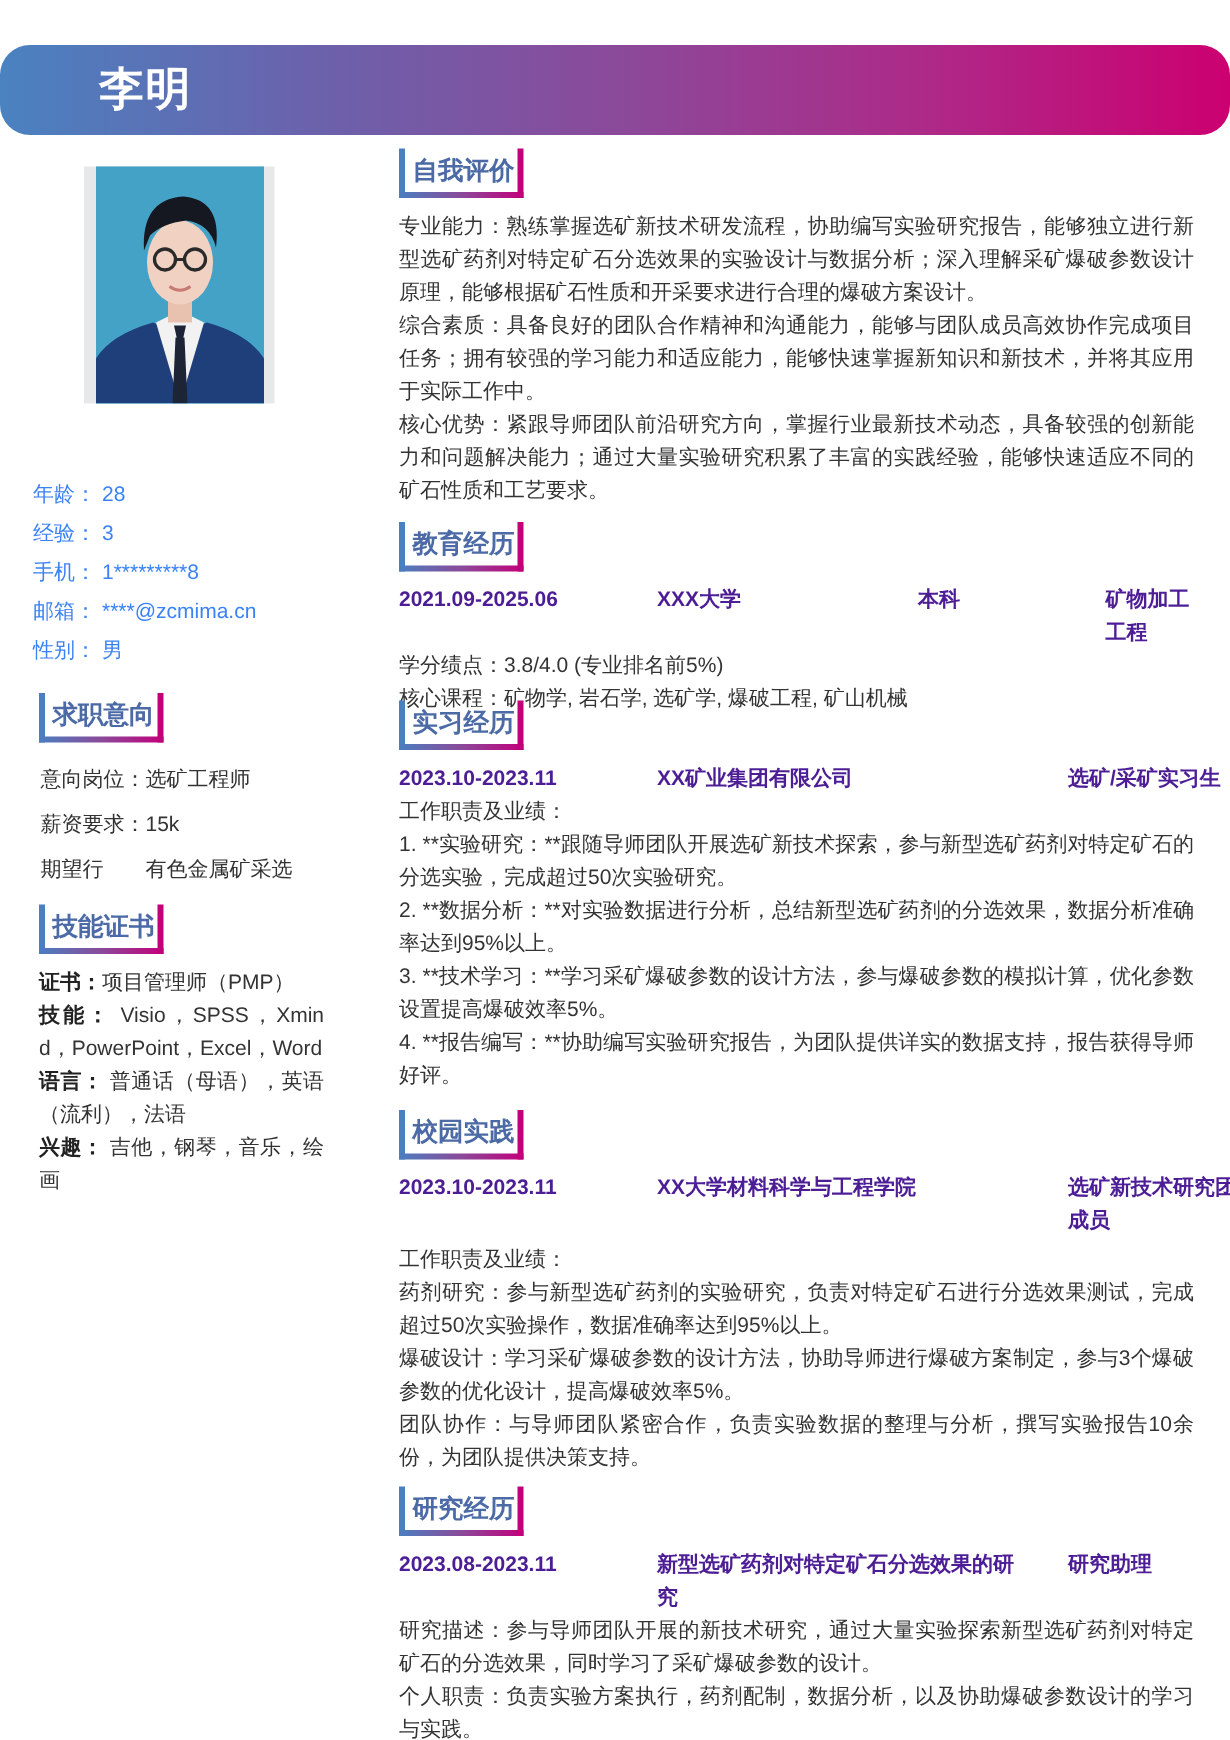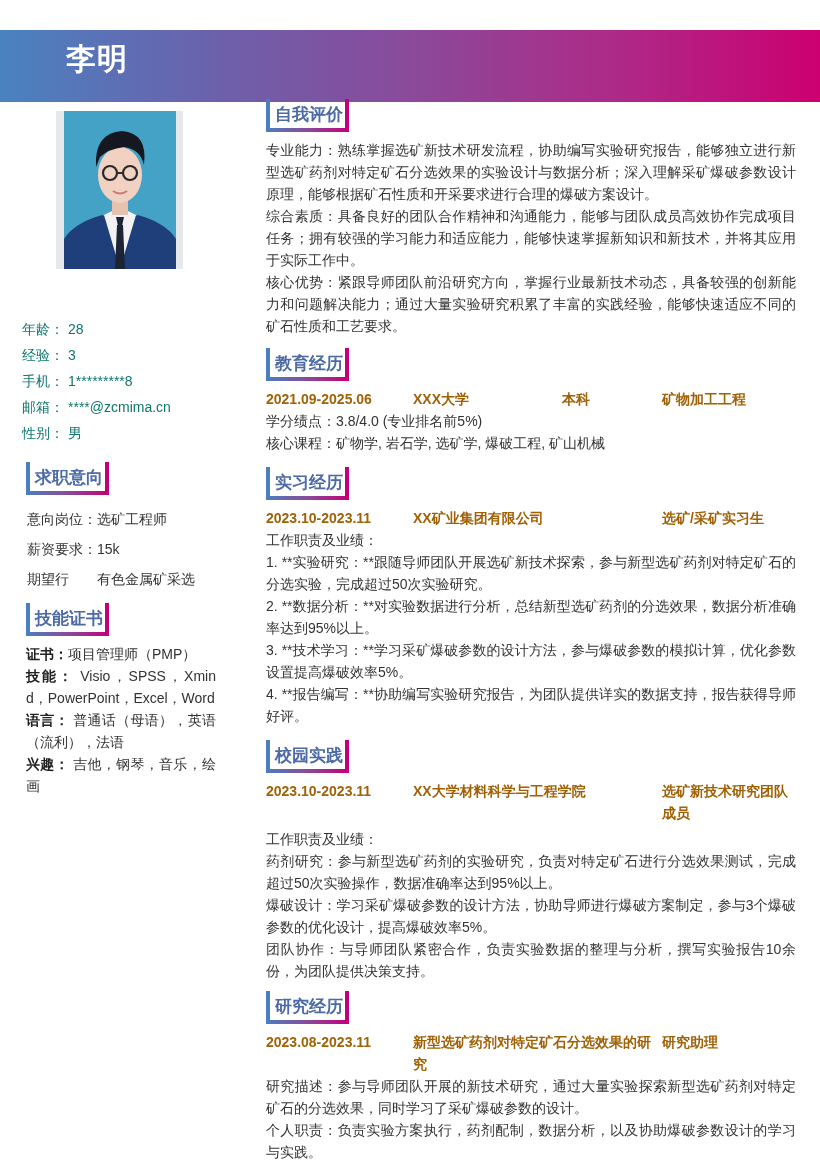--- a/index.html
+++ b/index.html
@@ -1,40 +1,41 @@
 <!DOCTYPE html>
 <html><head>
 <meta charset="utf-8">
 <style>
   * { box-sizing: border-box; margin: 0; padding: 0; }
   html, body { width: 820px; height: 1160px; overflow: hidden; background: #ffffff; }
   body { font-family: "Liberation Sans", "DejaVu Sans", sans-serif; color: #333333; font-size: 14px; position: relative; }
 
   .header-band {
-    position: absolute; left: 0; top: 30px; width: 820px; height: 72px;
+    position: absolute; left: 0; top: 30px; width: 820px; height: 60px;
     background: linear-gradient(90deg, #4a82c0 0%, #6a62ac 25%, #8a4a9a 50%, #ad2a88 75%, #cc0070 100%);
+    border-radius: 20px;
   }
   .header-name {
     position: absolute; left: 66px; top: 9px;
     font-size: 30px; font-weight: bold; color: #ffffff; letter-spacing: 1px;
     font-family: "DejaVu Sans", sans-serif;
   }
 
   
   .photo-frame {
     position: absolute; left: 56px; top: 111px; width: 127px; height: 158px;
     background: #e6e8ea;
   }
   .photo {
     position: absolute; left: 8px; top: 0; width: 112px; height: 158px; overflow: hidden;
     background: linear-gradient(180deg, #4aa7c8 0%, #3e9cc0 100%);
   }
 
   .info-list { position: absolute; left: 22px; top: 316px; width: 220px; }
-  .info-row { height: 26px; line-height: 26px; font-size: 14px; color: #0f766e; display: flex; }
+  .info-row { height: 26px; line-height: 26px; font-size: 14px; color: #3b82f6; display: flex; }
   .info-key { width: 46px; }
   .info-val { }
 
   .sec-head {
     position: absolute; display: inline-block;
     padding: 0 6px 0 9px; height: 33px; line-height: 30px;
     font-size: 17px; font-weight: bold; color: #4b6aa6;
     font-family: "DejaVu Sans", sans-serif;
     text-align: right;
   }
@@ -55,21 +56,21 @@
   .intent-row { height: 30px; line-height: 26px; font-size: 14px; display: flex; }
   .intent-key { width: 70px; }
 
   .skills { position: absolute; left: 26px; top: 643px; width: 190px; font-size: 14px; line-height: 22px; text-align: justify; }
   .skills p { margin: 0; word-break: break-all; }
   .skills b { font-weight: bold; color: #222; }
 
   
   .right { position: absolute; left: 266px; width: 530px; }
   .para { font-size: 14px; line-height: 22px; color: #333; text-align: justify; word-break: break-all; }
-  .row-head { display: flex; font-size: 14px; font-weight: bold; color: #a16207; line-height: 22px; }
+  .row-head { display: flex; font-size: 14px; font-weight: bold; color: #4c1d95; line-height: 22px; gap: 25px; }
   .row-head .c1 { width: 147px; flex-shrink: 0; }
   .row-head .c2 { width: 249px; flex-shrink: 0; }
   .row-head .c3 { width: 134px; flex-shrink: 0; }
   .edu .c2 { width: 149px; }
   .edu .c3 { width: 100px; }
   .edu .c4 { width: 134px; }
 </style>
 </head>
 <body>
 

